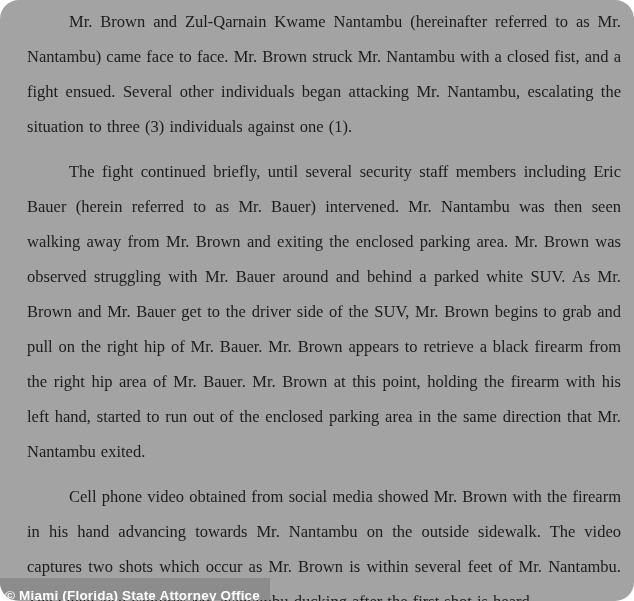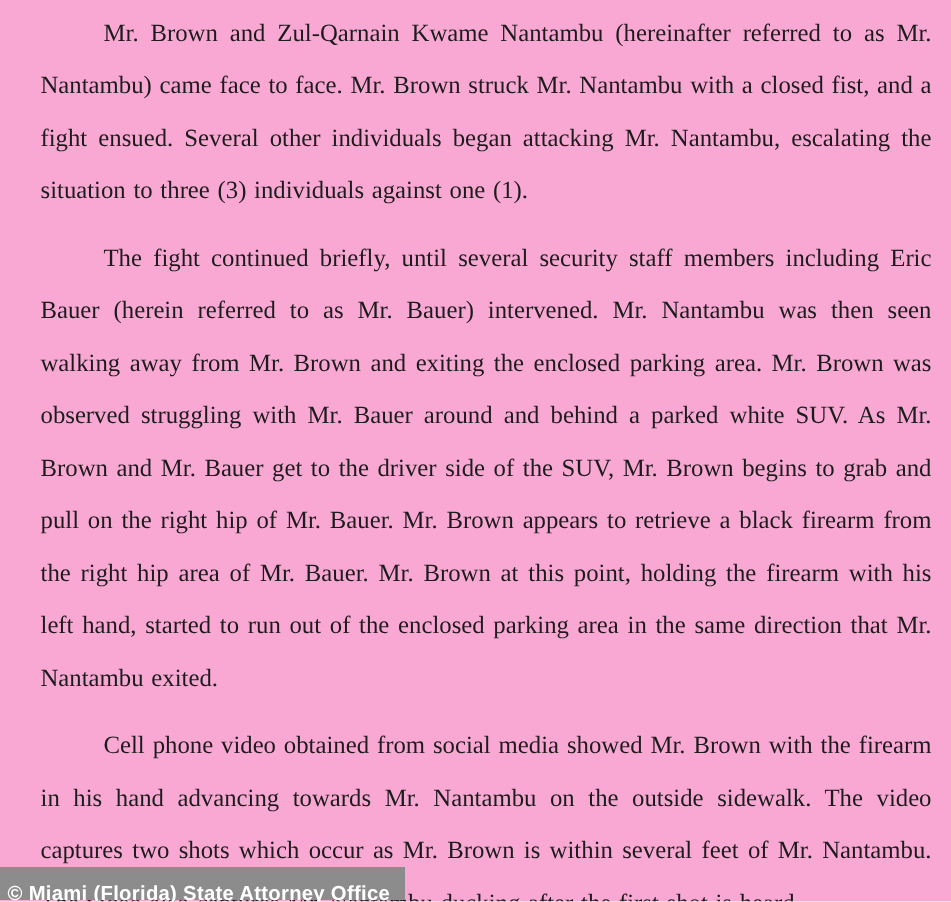--- a/index.html
+++ b/index.html
@@ -47,21 +47,21 @@
     font-weight: bold;
     font-size: 13.5px;
     letter-spacing: 0.2px;
     white-space: nowrap;
     justify-content: flex-end;
   }
 </style>
 </head>
 <body>
 
-<div class="page" style="background: #f9a8d4; color: rgb(28, 28, 28);">
+<div class="page" style="background: #a3a3a3; color: rgb(28, 28, 28); border-radius: 19px;">
 
   <div class="doc-text">
     <p>Mr. Brown and Zul-Qarnain Kwame Nantambu (hereinafter referred to as Mr. Nantambu) came face to face. Mr. Brown struck Mr. Nantambu with a closed fist, and a fight ensued. Several other individuals began attacking Mr. Nantambu, escalating the situation to three (3) individuals against one (1).</p>
     <p>The fight continued briefly, until several security staff members including Eric Bauer (herein referred to as Mr. Bauer) intervened. Mr. Nantambu was then seen walking away from Mr. Brown and exiting the enclosed parking area. Mr. Brown was observed struggling with Mr. Bauer around and behind a parked white SUV. As Mr. Brown and Mr. Bauer get to the driver side of the SUV, Mr. Brown begins to grab and pull on the right hip of Mr. Bauer. Mr. Brown appears to retrieve a black firearm from the right hip area of Mr. Bauer. Mr. Brown at this point, holding the firearm with his left hand, started to run out of the enclosed parking area in the same direction that Mr. Nantambu exited.</p>
     <p>Cell phone video obtained from social media showed Mr. Brown with the firearm in his hand advancing towards Mr. Nantambu on the outside sidewalk. The video captures two shots which occur as Mr. Brown is within several feet of Mr. Nantambu. The video also captures Mr. Nantambu ducking after the first shot is heard.</p>
   </div>
 
   <div class="credit-bar" style="background: rgb(140, 140, 140); color: rgb(255, 255, 255);">
     <span>© Miami (Florida) State Attorney Office</span>
   </div>

